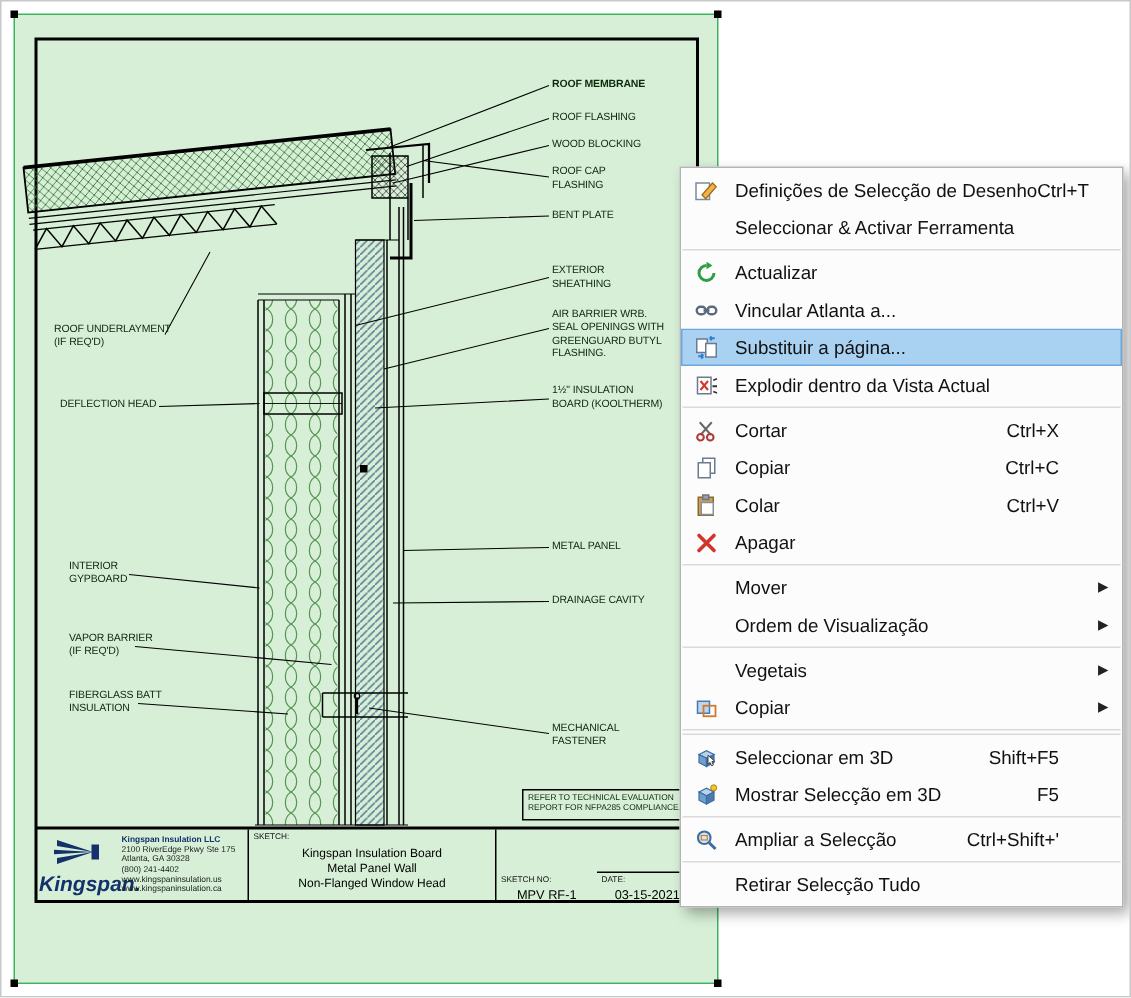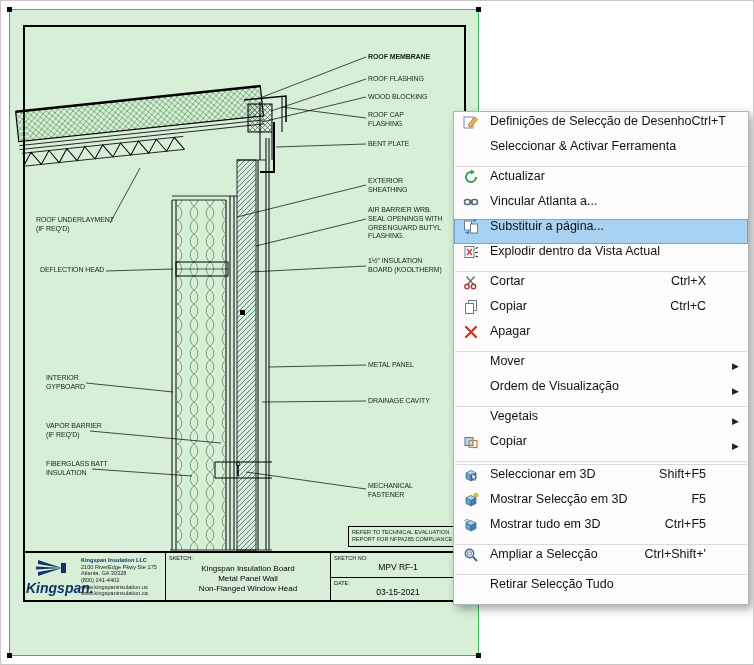--- a/index.html
+++ b/index.html
@@ -15,30 +15,30 @@
 
   
   .titleblock{position:absolute;left:14px;top:541px;width:441px;height:50px;border-top:2px solid #000;display:flex;box-sizing:border-box;}
   .tb-cell{box-sizing:border-box;height:100%;}
   .tb-company{width:141px;display:flex;align-items:center;gap:3px;padding:2px 2px;}
   .tb-logo{width:52px;text-align:center;flex:0 0 52px;}
   .logo-text{font-family:Liberation Sans, sans-serif;font-style:italic;font-weight:bold;font-size:14px;color:#14316b;margin-top:-2px;}
   .tb-address{font-size:5.6px;line-height:1.2;color:#1d1d1d;}
   .addr-name{font-weight:bold;color:#14316b;}
   .tb-sketch{width:165px;border-left:1.5px solid #000;position:relative;text-align:center;padding:3px 4px;}
-  .tb-meta{width:135px;border-left:1.5px solid #000;display:flex;flex-direction:column;}
+  .tb-meta{width:135px;border-left:1.5px solid #000;display:flex;align-items:flex-end;}
   .tb-row{flex:1;position:relative;}
   .tb-row.b-top{border-top:1.5px solid #000;}
   .tb-small{font-size:5.5px;color:#111;position:absolute;left:3px;top:2px;}
   .tb-title{font-size:8px;line-height:1.25;white-space:pre-line;margin-top:8px;color:#000;}
   .tb-val{font-size:8.5px;text-align:center;margin-top:9px;color:#000;}
 
   
   .menu{position:absolute;left:452px;top:110px;width:296px;background:#fcfcfc;border:1px solid #b4b4b4;box-shadow:4px 4px 9px rgba(0,0,0,0.35);padding:2px 0;z-index:10;box-sizing:border-box;}
-  .mi{display:flex;height:25px;padding:0 8px 0 6px;position:relative;font-size:12.5px;color:#111;cursor:default;}
+  .mi{display:flex;align-items:center;height:25px;padding:0 8px 0 6px;position:relative;font-size:12.5px;color:#111;cursor:default;}
   .mi .ic{width:22px;height:16px;display:flex;align-items:center;justify-content:center;margin-right:8px;flex:0 0 22px;}
   .mi .lbl{flex:0 1 auto;white-space:nowrap;}
   .mi .sc{margin-left:auto;padding-right:34px;white-space:nowrap;}
   .mi .arrow{position:absolute;right:9px;top:8px;font-size:9px;color:#222;line-height:1;}
   .mi.hl{background:#a9d1f2;box-shadow:inset 0 0 0 1px #6da8dc;}
   .sep{height:1px;background:#dadada;margin:2px 1px;}
 </style>
 </head>
 <body>
 
@@ -264,20 +264,31 @@
             <rect x="5.5" y="1.5" width="8" height="10" fill="#fff" stroke="#6a7a90"></rect>
             <rect x="2.5" y="4.5" width="8" height="10" fill="#fff" stroke="#6a7a90"></rect>
           </svg>
       </span>
       <span class="lbl">Copiar</span>
       <span class="sc">Ctrl+C</span>
     </div>
     <div class="mi">
       <span class="ic">
         <svg width="16" height="16">
+            <rect x="2.5" y="2.5" width="10" height="12" fill="#c9a15f" stroke="#8a6a30"></rect>
+            <rect x="5.5" y="1" width="4" height="3" fill="#9aa0a8" stroke="#6d7680"></rect>
+            <rect x="4.5" y="6" width="8" height="8" fill="#fff" stroke="#8a8f98"></rect>
+          </svg>
+      </span>
+      <span class="lbl">Colar</span>
+      <span class="sc">Ctrl+V</span>
+    </div>
+    <div class="mi">
+      <span class="ic">
+        <svg width="16" height="16">
             <path d="M3,3 L13,13 M13,3 L3,13" stroke="#d0342a" stroke-width="2.4" stroke-linecap="round"></path>
           </svg>
       </span>
       <span class="lbl">Apagar</span>
     </div>
 
     <div class="sep"></div>
 
     <div class="mi">
       <span class="ic"></span>
@@ -330,32 +341,20 @@
         <svg width="16" height="16">
             <polygon points="3,6 8,3.5 13,6 8,8.5" fill="#b9d2ea" stroke="#3a6ea0" stroke-width="0.8"></polygon>
             <polygon points="3,6 8,8.5 8,14 3,11.5" fill="#6f9fd0" stroke="#3a6ea0" stroke-width="0.8"></polygon>
             <polygon points="13,6 8,8.5 8,14 13,11.5" fill="#4a7ab0" stroke="#3a6ea0" stroke-width="0.8"></polygon>
             <circle cx="12.8" cy="3.2" r="2" fill="#f4c430" stroke="#a07800" stroke-width="0.6"></circle>
           </svg>
       </span>
       <span class="lbl">Mostrar Selecção em 3D</span>
       <span class="sc">F5</span>
     </div>
-    <div class="mi">
-      <span class="ic">
-        <svg width="16" height="16">
-            <polygon points="1.5,3.5 4,2.2 6.5,3.5 4,4.8" fill="#dbe8f4" stroke="#3a6ea0" stroke-width="0.6"></polygon>
-            <polygon points="3,6 8,3.5 13,6 8,8.5" fill="#b9d2ea" stroke="#3a6ea0" stroke-width="0.8"></polygon>
-            <polygon points="3,6 8,8.5 8,14 3,11.5" fill="#6f9fd0" stroke="#3a6ea0" stroke-width="0.8"></polygon>
-            <polygon points="13,6 8,8.5 8,14 13,11.5" fill="#4a7ab0" stroke="#3a6ea0" stroke-width="0.8"></polygon>
-          </svg>
-      </span>
-      <span class="lbl">Mostrar tudo em 3D</span>
-      <span class="sc">Ctrl+F5</span>
-    </div>
 
     <div class="sep"></div>
 
     <div class="mi">
       <span class="ic">
         <svg width="16" height="16">
             <circle cx="6.5" cy="6.5" r="4.2" fill="#d6e8f8" stroke="#3a6ea0" stroke-width="1.4"></circle>
             <line x1="9.8" y1="9.8" x2="14" y2="14" stroke="#3a6ea0" stroke-width="2"></line>
             <rect x="4.5" y="5" width="4" height="3" fill="none" stroke="#d07a2a" stroke-width="0.8"></rect>
           </svg>

